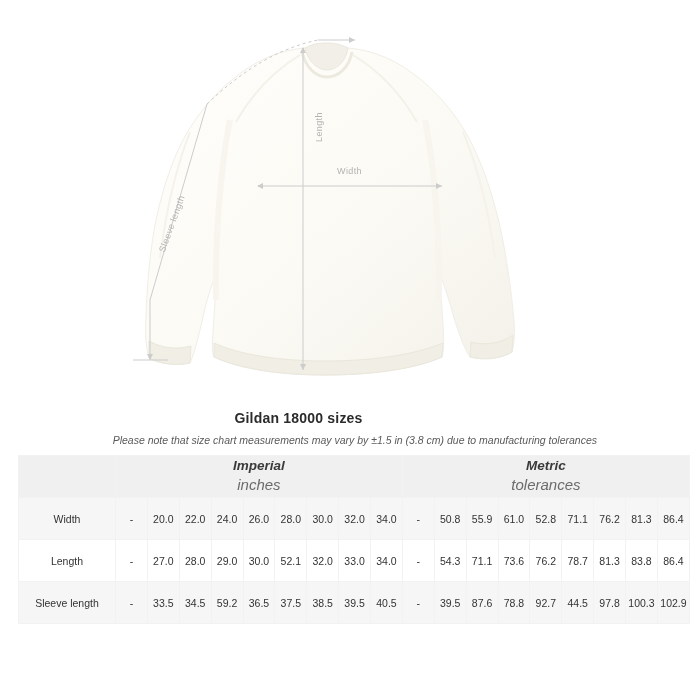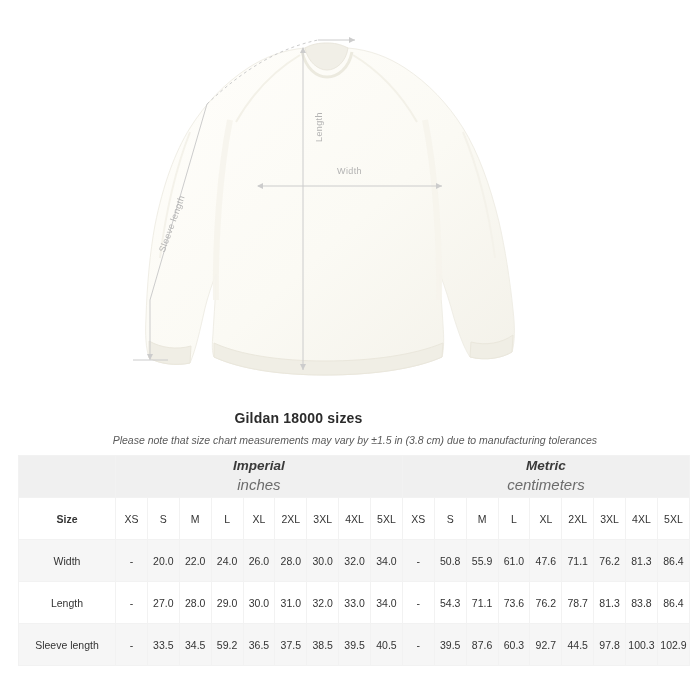--- a/index.html
+++ b/index.html
@@ -235,76 +235,55 @@
     <table class="size-table">
       <tbody>
         <tr class="unit-row">
           <td class="first-col"></td>
           <td colspan="9">
             <span class="unit-name">Imperial</span>
             <span class="unit-sub">inches</span>
           </td>
           <td colspan="9">
             <span class="unit-name">Metric</span>
-            <span class="unit-sub">centimeters</span>
+            <span class="unit-sub">tolerances</span>
           </td>
         </tr>
 
-        <tr class="hdr-row">
-          <td class="first-col">Size</td>
-          <td>XS</td>
-          <td>S</td>
-          <td>M</td>
-          <td>L</td>
-          <td>XL</td>
-          <td>2XL</td>
-          <td>3XL</td>
-          <td>4XL</td>
-          <td>5XL</td>
-          <td>XS</td>
-          <td>S</td>
-          <td>M</td>
-          <td>L</td>
-          <td>XL</td>
-          <td>2XL</td>
-          <td>3XL</td>
-          <td>4XL</td>
-          <td>5XL</td>
-        </tr>
 
         <tr class="shaded">
           <td class="first-col row-label">Width</td>
           <td>-</td>
           <td>20.0</td>
           <td>22.0</td>
           <td>24.0</td>
           <td>26.0</td>
           <td>28.0</td>
           <td>30.0</td>
           <td>32.0</td>
           <td>34.0</td>
           <td>-</td>
           <td>50.8</td>
           <td>55.9</td>
           <td>61.0</td>
-          <td>47.6</td>
+          <td>52.8</td>
           <td>71.1</td>
           <td>76.2</td>
           <td>81.3</td>
           <td>86.4</td>
         </tr>
 
         <tr class="plain">
           <td class="first-col row-label">Length</td>
           <td>-</td>
           <td>27.0</td>
           <td>28.0</td>
           <td>29.0</td>
           <td>30.0</td>
-          <td>31.0</td>
+          <td>52.1</td>
           <td>32.0</td>
           <td>33.0</td>
           <td>34.0</td>
           <td>-</td>
           <td>54.3</td>
           <td>71.1</td>
           <td>73.6</td>
           <td>76.2</td>
           <td>78.7</td>
           <td>81.3</td>
@@ -319,21 +298,21 @@
           <td>34.5</td>
           <td>59.2</td>
           <td>36.5</td>
           <td>37.5</td>
           <td>38.5</td>
           <td>39.5</td>
           <td>40.5</td>
           <td>-</td>
           <td>39.5</td>
           <td>87.6</td>
-          <td>60.3</td>
+          <td>78.8</td>
           <td>92.7</td>
           <td>44.5</td>
           <td>97.8</td>
           <td>100.3</td>
           <td>102.9</td>
         </tr>
       </tbody>
     </table>
   </div>
 

